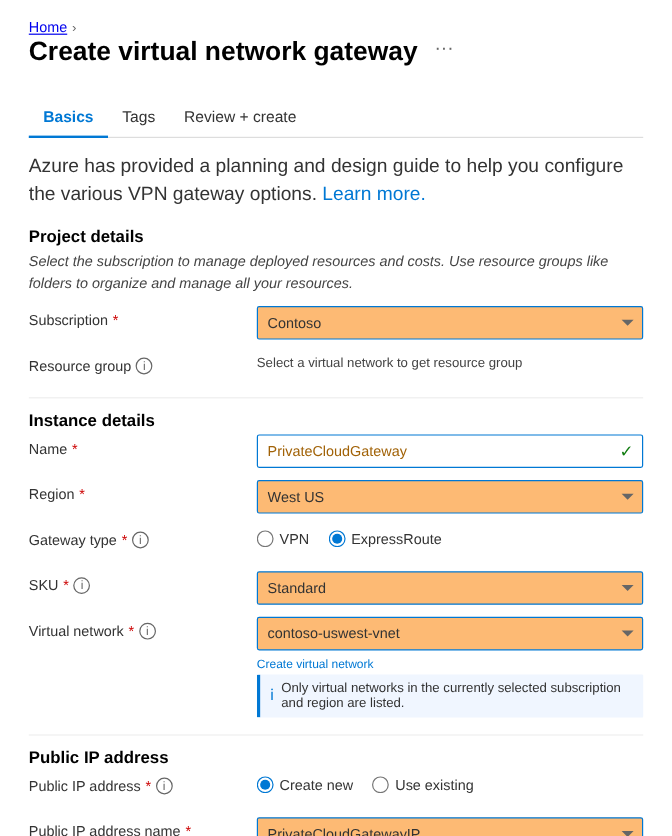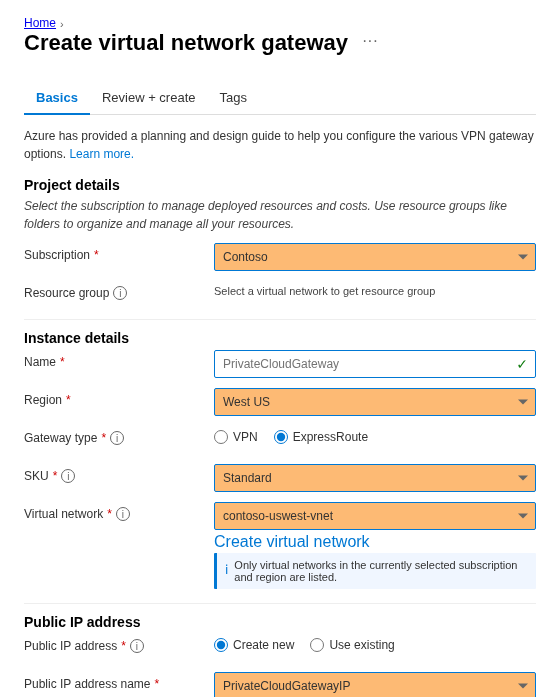--- a/index.html
+++ b/index.html
@@ -59,21 +59,21 @@
       color: #333;
       border-bottom: 2px solid transparent;
       margin-bottom: -1px;
     }
     .tab.active {
       color: #0078d4;
       border-bottom: 2px solid #0078d4;
       font-weight: 600;
     }
     .info-bar {
-      font-size: 12px;
+      font-size: 16px;
       color: #333;
       margin-bottom: 14px;
       line-height: 1.5;
     }
     .info-bar a {
       color: #0078d4;
       text-decoration: none;
     }
     .section-title {
       font-size: 14px;
@@ -157,21 +157,21 @@
     }
     .dropdown-active {
       border: 1.5px solid #0078d4;
     }
     .text-input {
       width: 100%;
       height: 28px;
       border: 1px solid #8a8a8a;
       padding: 0 28px 0 8px;
       font-size: 12px;
-      color: #737373;
+      color: #a16207;
       border-radius: 2px;
       outline: none;
       position: relative;
     }
     .text-input-valid {
       border: 1.5px solid #0078d4;
     }
     .input-wrapper {
       position: relative;
       width: 100%;
@@ -203,21 +203,21 @@
       cursor: pointer;
     }
     .radio-option input[type="radio"] {
       accent-color: #0078d4;
       width: 14px;
       height: 14px;
       cursor: pointer;
     }
     .create-link {
       color: #0078d4;
-      font-size: 16px;
+      font-size: 10px;
       text-decoration: none;
       cursor: pointer;
     }
     .info-note {
       display: flex;
       align-items: flex-start;
       gap: 6px;
       background: #f0f6ff;
       border-left: 3px solid #0078d4;
       padding: 6px 8px;
@@ -249,22 +249,22 @@
     <span class="breadcrumb-sep">›</span>
   </div>
 
   <div class="page-title-row">
     <h1 class="page-title">Create virtual network gateway</h1>
     <button class="ellipsis-btn">···</button>
   </div>
 
   <div class="tabs">
     <div class="tab active">Basics</div>
+    <div class="tab">Tags</div>
     <div class="tab">Review + create</div>
-    <div class="tab">Tags</div>
   </div>
 
   <div class="info-bar">
     <span>Azure has provided a planning and design guide to help you configure the various VPN gateway options.</span>
     <a href="#">Learn more.</a>
   </div>
 
   <div class="section-title">Project details</div>
   <div class="section-desc">Select the subscription to manage deployed resources and costs. Use resource groups like folders to organize and manage all your resources.</div>
 

